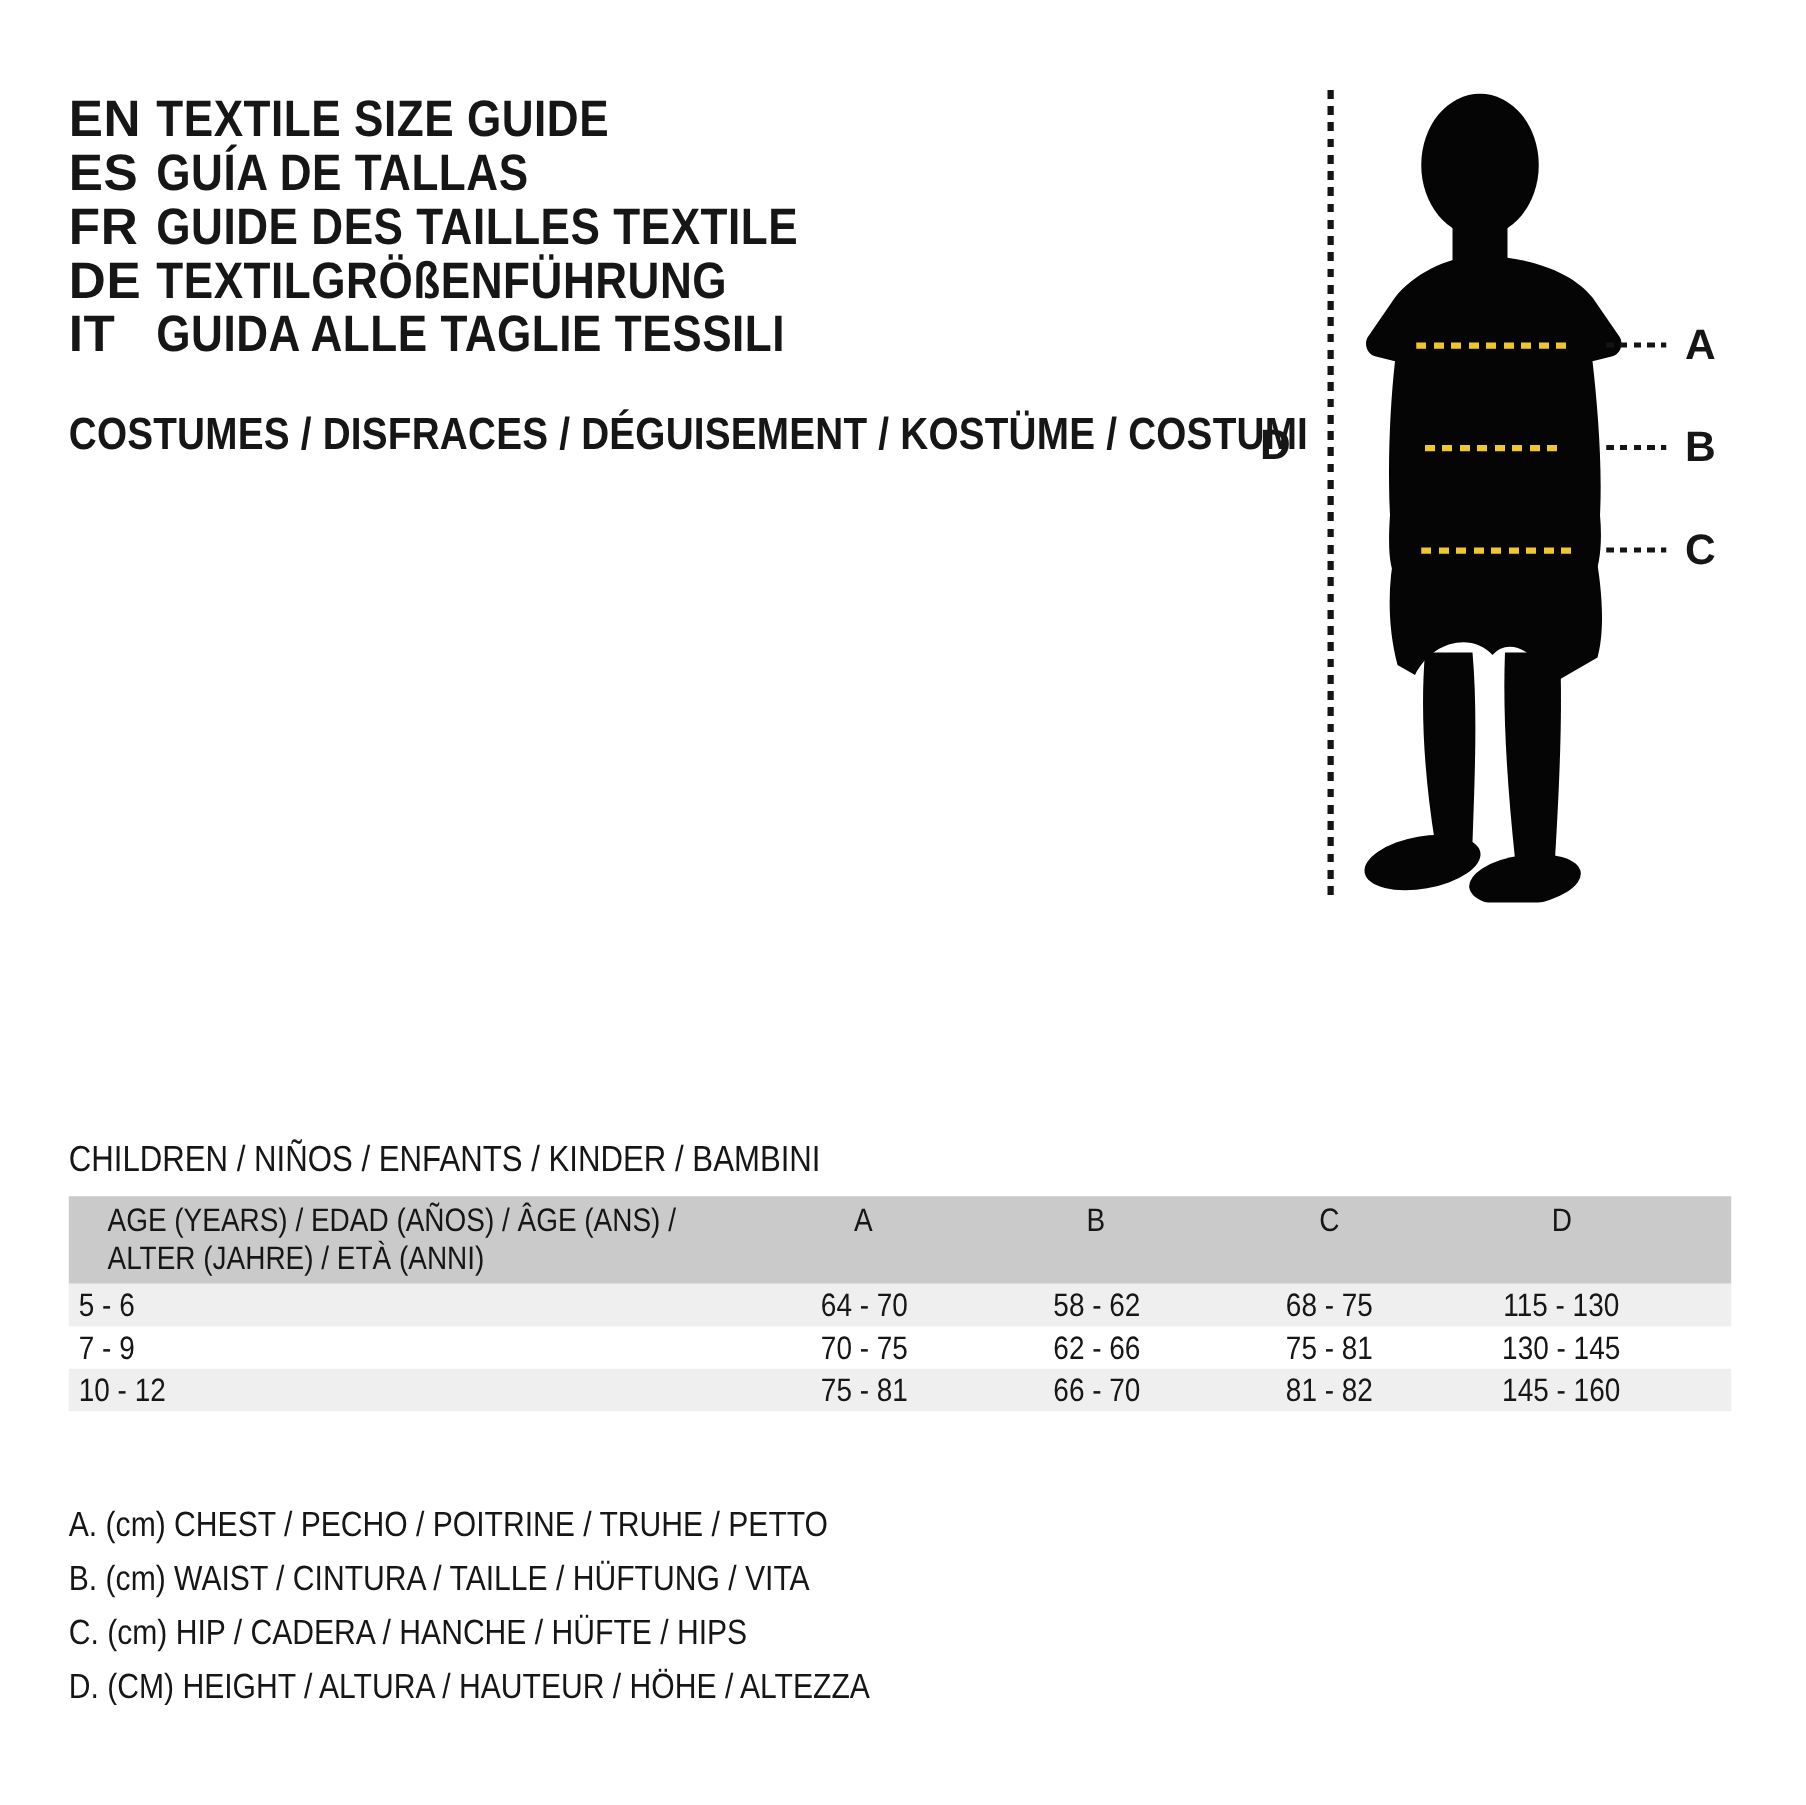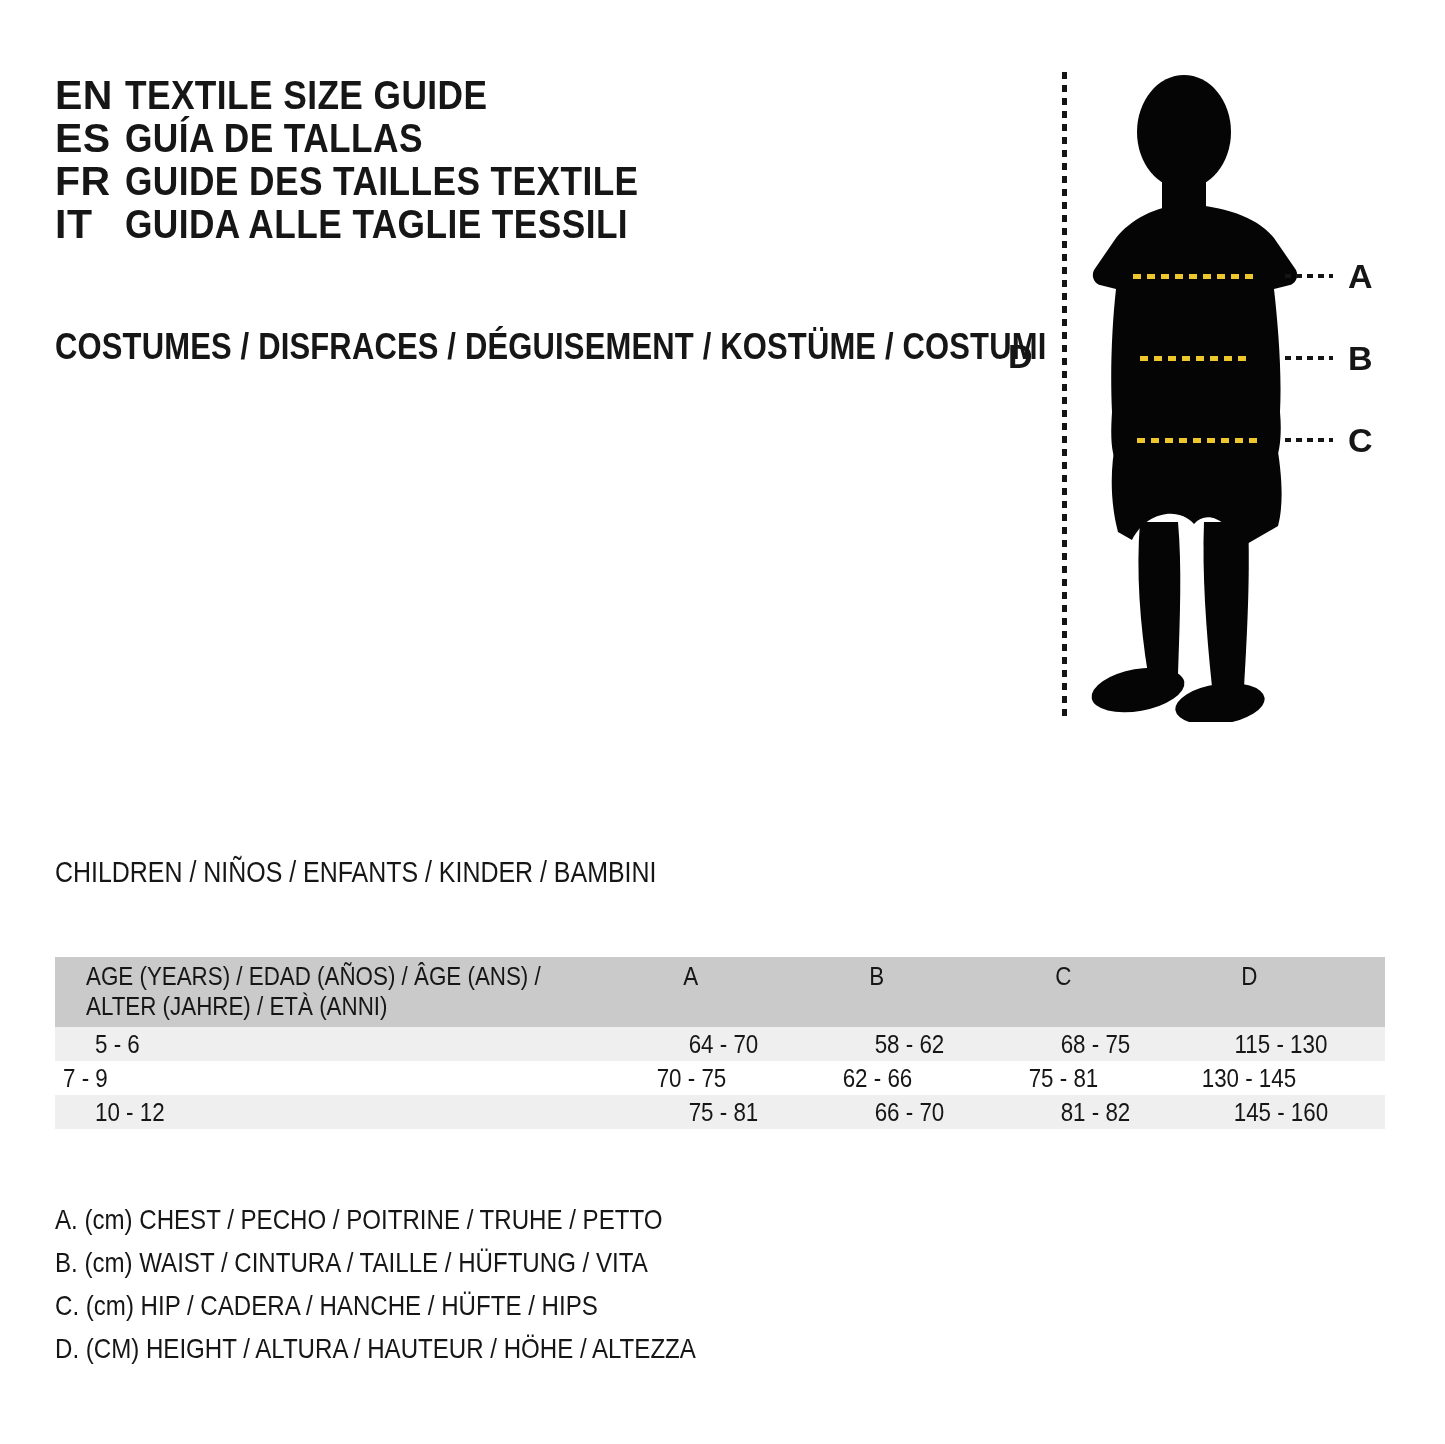--- a/index.html
+++ b/index.html
@@ -32,29 +32,29 @@
   .conn { position:absolute; height:4px; width:48px; left:1285px;
           background:repeating-linear-gradient(to right, #141414 0 6px, transparent 6px 11px); }
   .conn.a { top:274px; } .conn.b { top:356px; } .conn.c { top:438px; }
   .flabel { position:absolute; font-size:34px; font-weight:700; line-height:36px; }
   .flabel.a { left:1348px; top:258px; }
   .flabel.b { left:1348px; top:340px; }
   .flabel.c { left:1348px; top:422px; }
   .flabel.d { left:1008px; top:338px; }
 
   
-  .section-title { position:absolute; left:55px; top:856px; font-size:29px; font-weight:400; }
+  .section-title { position:absolute; left:55px; top:912px; font-size:29px; font-weight:400; }
   .size-table { position:absolute; left:55px; top:957px; width:1330px; font-size:26px; }
   .thead { display:grid; grid-template-columns:543px 186px 186px 186px 186px 1fr;
            background:var(--header-bg,#cacaca); padding:4px 0 6px 0; }
   .age-head { padding-left:8px; line-height:30px;margin-left:23px; }
   .colhead { text-align:center; line-height:30px; }
   .trow { display:grid; grid-template-columns:543px 186px 186px 186px 186px 1fr;
           height:34px; align-items:center; }
-  .trow.alt { background:var(--stripe-bg,#efefef);padding-left:32px; }
+  .trow.alt { background:var(--stripe-bg,#efefef); }
   .age-cell { padding-left:8px; }
   .val-cell { text-align:center; }
 
   
   .legend { position:absolute; left:55px; top:1198px; }
   .legend-line { height:43px; display:flex; align-items:center; font-size:28px; }
 </style>
 </head>
 <body>
 
@@ -65,20 +65,24 @@
       <span class="lang-code">EN</span>
       <span class="cx">TEXTILE SIZE GUIDE</span>
     </div>
     <div class="lang-row">
       <span class="lang-code">ES</span>
       <span class="cx">GUÍA DE TALLAS</span>
     </div>
     <div class="lang-row">
       <span class="lang-code">FR</span>
       <span class="cx">GUIDE DES TAILLES TEXTILE</span>
+    </div>
+    <div class="lang-row">
+      <span class="lang-code">DE</span>
+      <span class="cx">TEXTILGRÖßENFÜHRUNG</span>
     </div>
     <div class="lang-row">
       <span class="lang-code">IT</span>
       <span class="cx">GUIDA ALLE TAGLIE TESSILI</span>
     </div>
   </section>
 
   <h1 class="category"><span class="cx">COSTUMES / DISFRACES / DÉGUISEMENT / KOSTÜME / COSTUMI</span></h1>
 
   <div class="figure">

